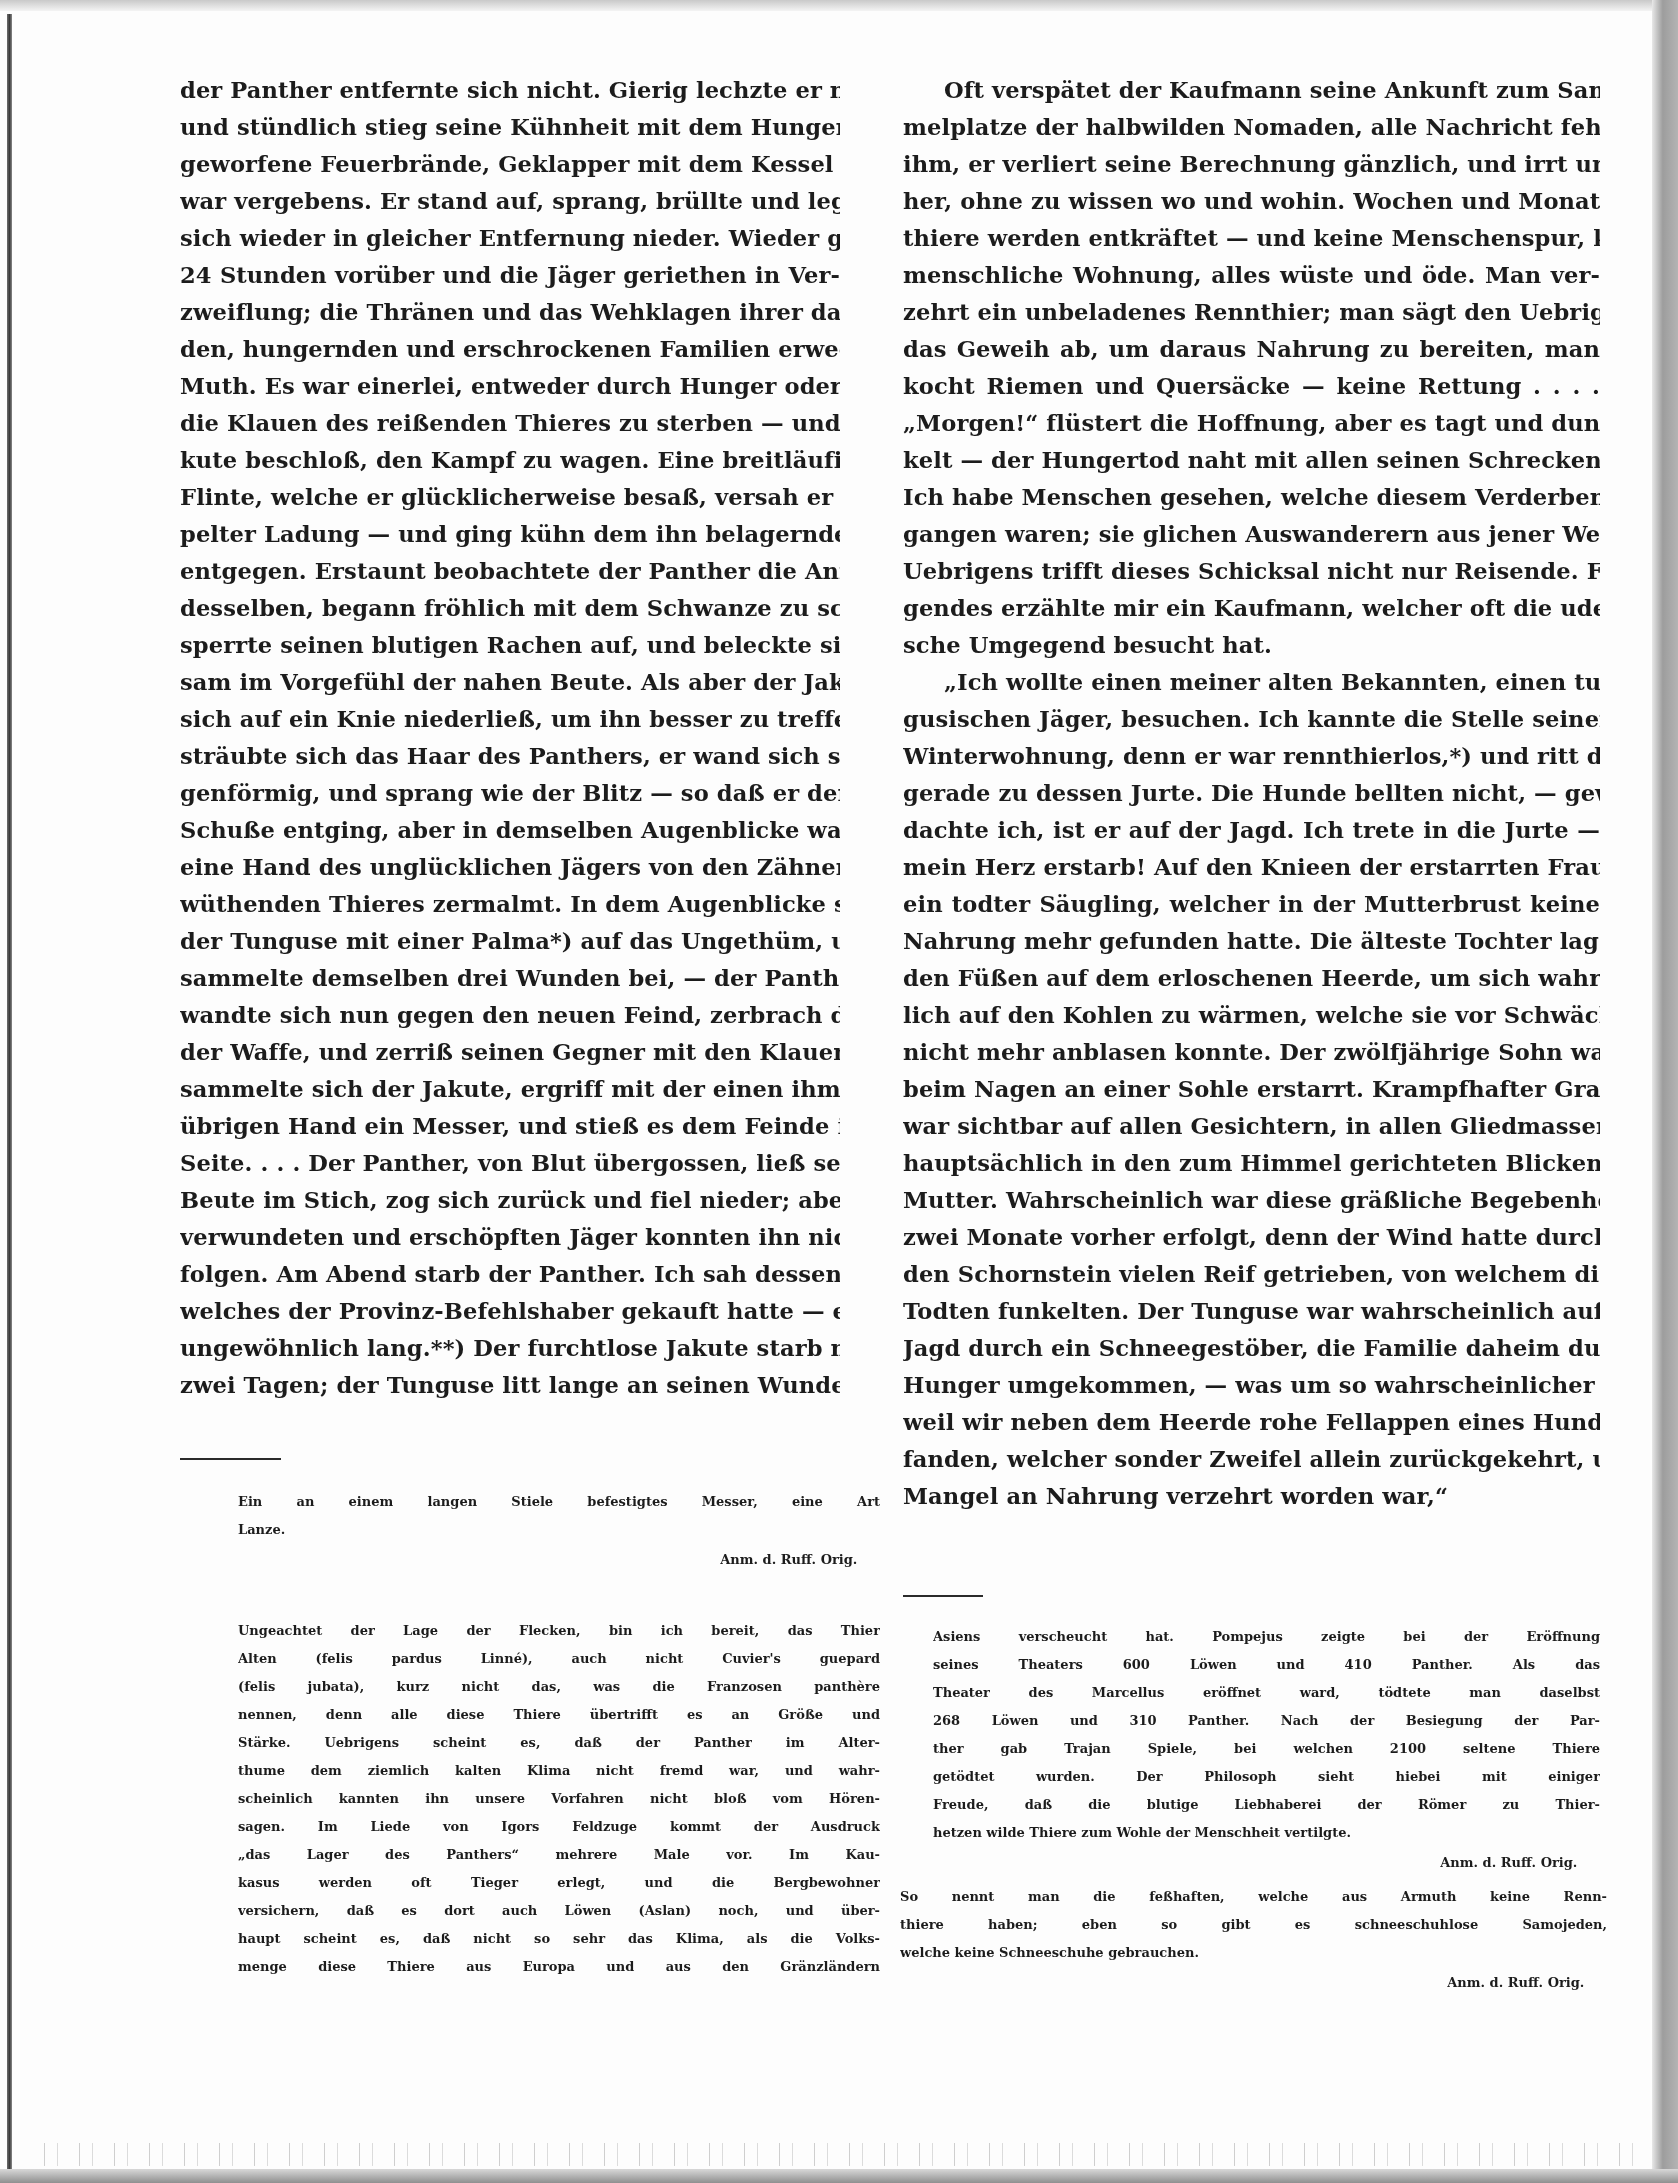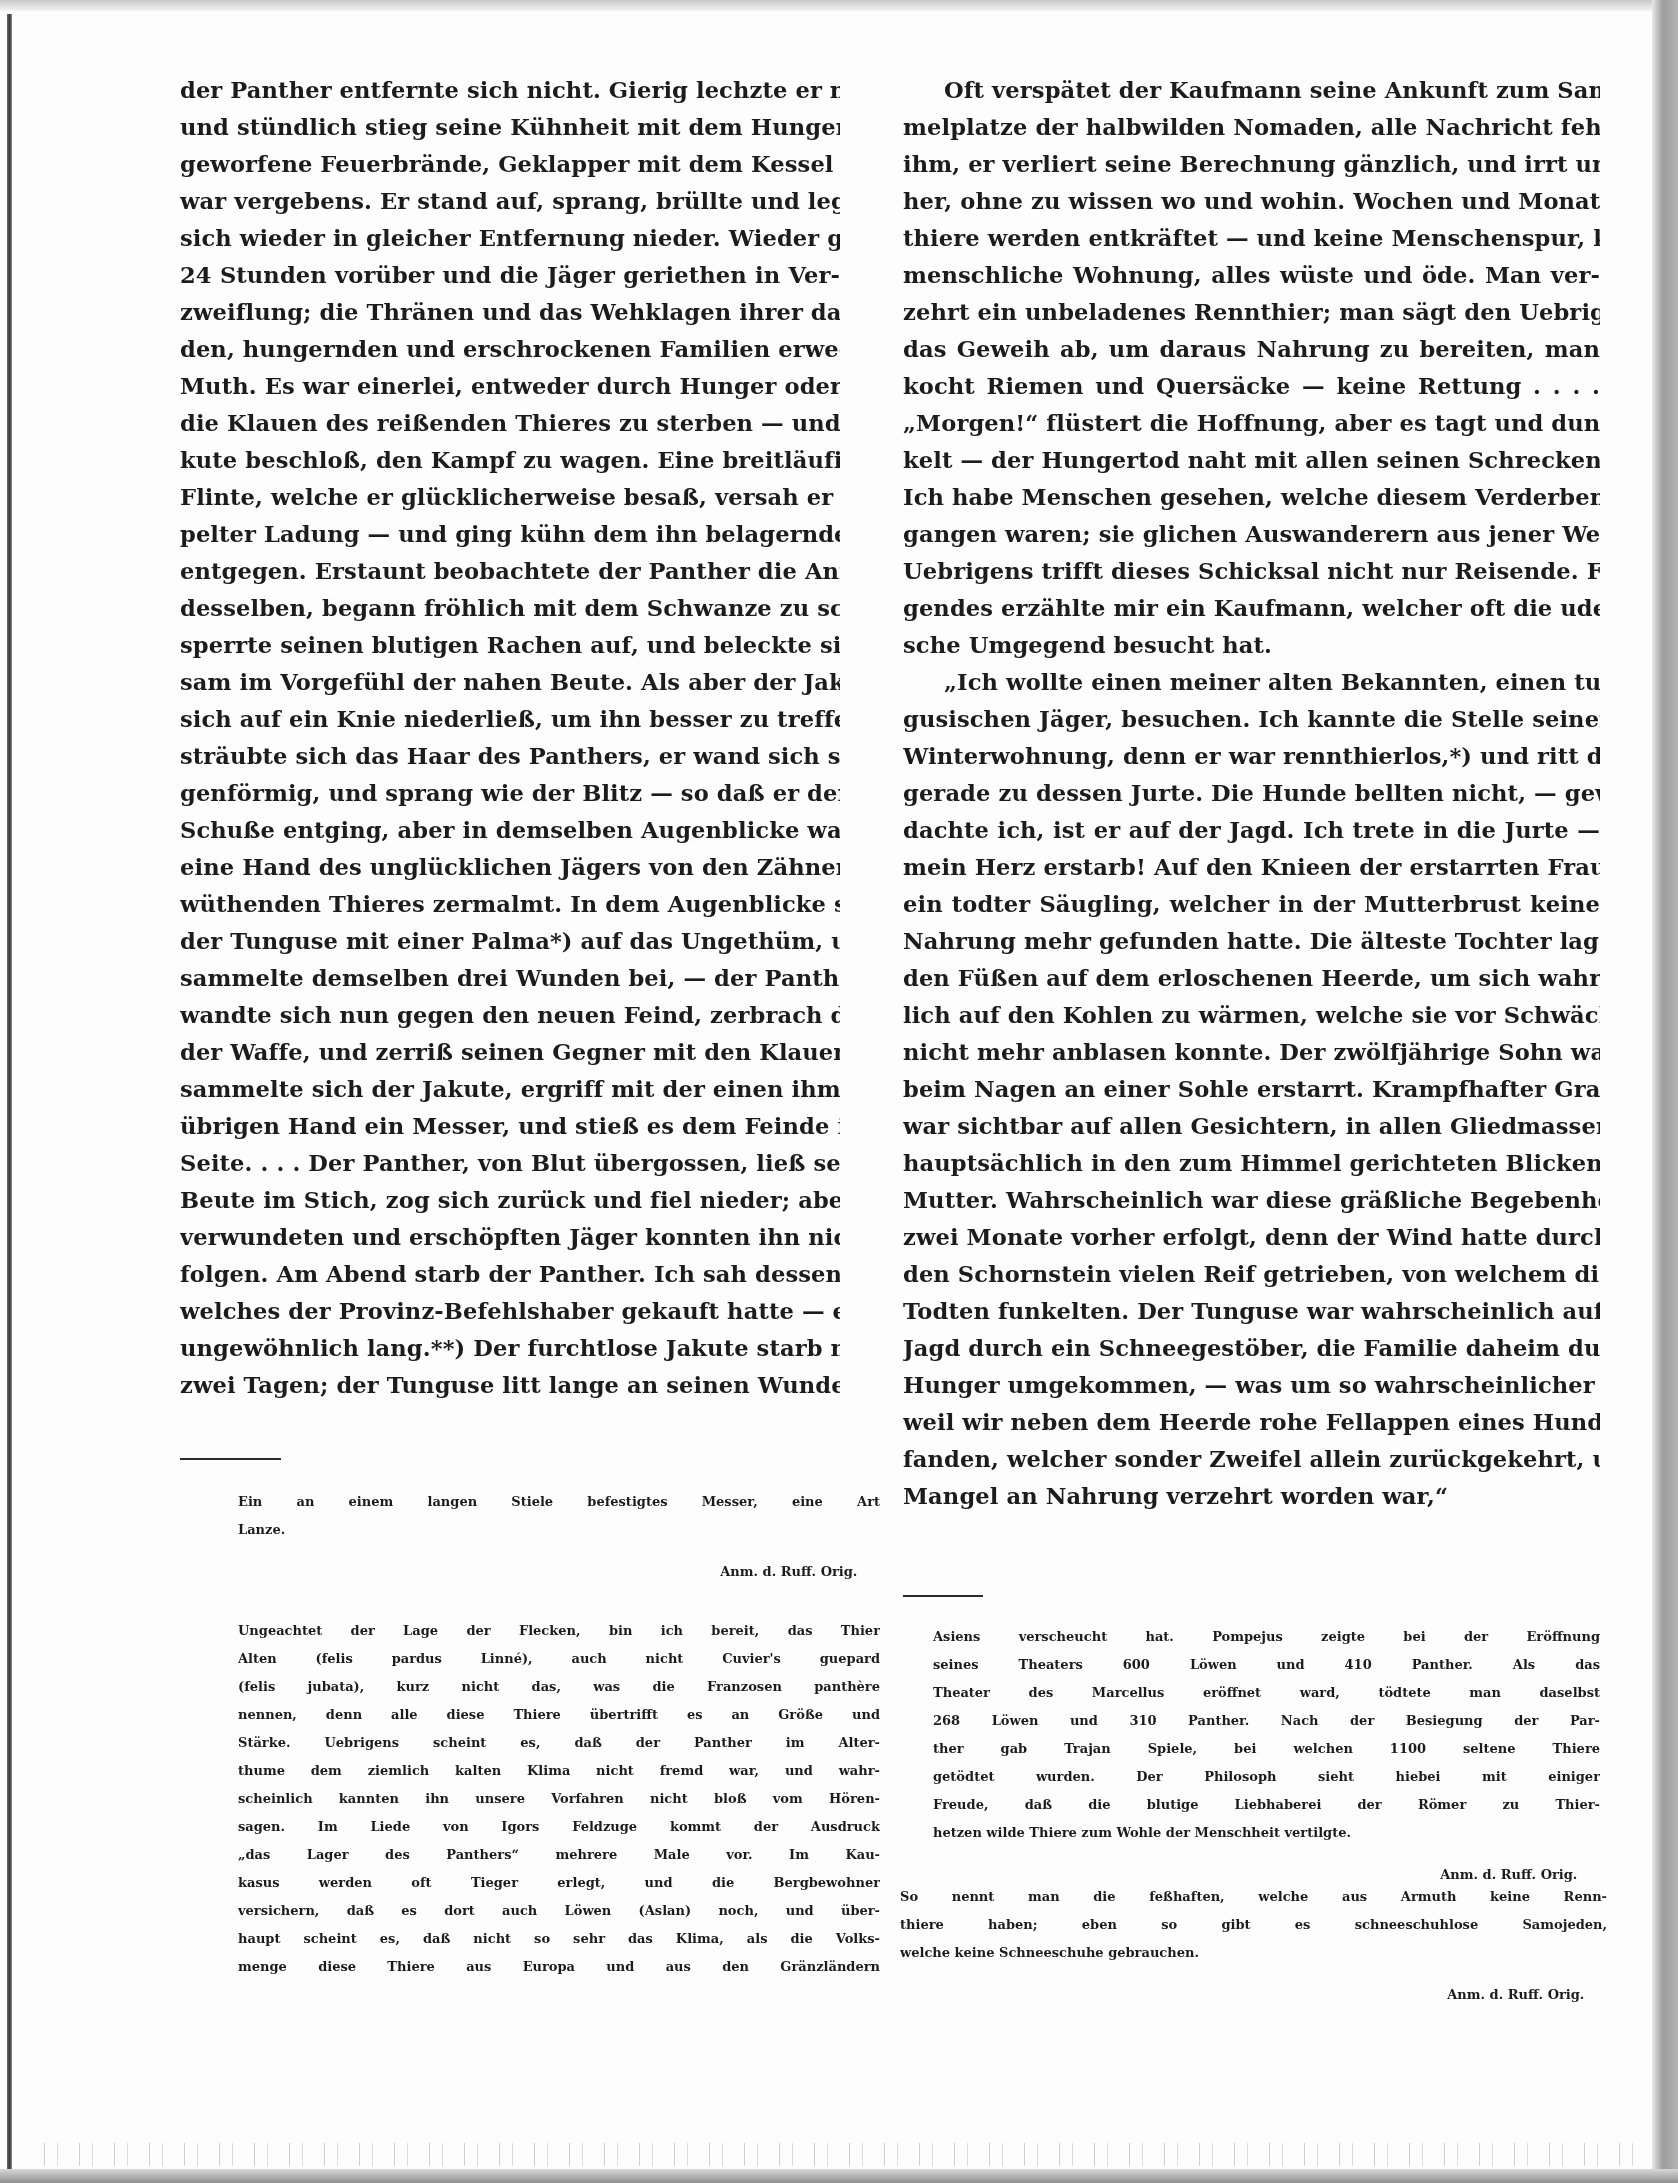--- a/index.html
+++ b/index.html
@@ -31,21 +31,21 @@
   .body-text .line.last { text-align-last: left; }
   .indent { padding-left: 41px; }
 
   .sep { height: 2.3px; background: #2b2b2b; width: 101px; margin: 0; }
   .sep-left { position: absolute; left: 180px; top: 1458px; }
   .sep-right { position: absolute; left: 903px; top: 1595px; width: 80px; }
 
   .fn { position: absolute; font-size: 13px; line-height: 28px; font-weight: bold; }
   .fn .line { display: block; white-space: nowrap; text-align-last: justify; overflow: hidden; height: 28px; }
   .fn .line.last { text-align-last: left; }
-  .fn .sig { display: block; text-align: right; height: 31px; line-height: 31px; padding-right: 22.6px; margin-top: 12px; }
+  .fn .sig { display: block; text-align: right; height: 31px; line-height: 31px; padding-right: 22.6px; }
 
   .fn-left-1 { left: 198px; top: 1488px; width: 642px; }
   .fn-left-2 { left: 198px; top: 1578px; width: 642px; margin-top: 39px; }
   .fn-right-1 { left: 933px; top: 1623px; width: 667px; }
   .fn-right-2 { left: 860px; top: 1883px; width: 707px; }
   .hang { padding-left: 40px; }
 </style>
 </head>
 <body>
 
@@ -158,21 +158,21 @@
     <span class="line">fanden, welcher sonder Zweifel allein zurückgekehrt, und aus</span>
     <span class="line last">Mangel an Nahrung verzehrt worden war,“</span>
   </div>
 <div class="sep sep-right"></div>
 
 <div class="fn fn-right-1" id="fn-right-1">
     <span class="line">Asiens verscheucht hat. Pompejus zeigte bei der Eröffnung</span>
     <span class="line">seines Theaters 600 Löwen und 410 Panther. Als das</span>
     <span class="line">Theater des Marcellus eröffnet ward, tödtete man daselbst</span>
     <span class="line">268 Löwen und 310 Panther. Nach der Besiegung der Par-</span>
-    <span class="line">ther gab Trajan Spiele, bei welchen 1100 seltene Thiere</span>
+    <span class="line">ther gab Trajan Spiele, bei welchen 2100 seltene Thiere</span>
     <span class="line">getödtet wurden. Der Philosoph sieht hiebei mit einiger</span>
     <span class="line">Freude, daß die blutige Liebhaberei der Römer zu Thier-</span>
     <span class="line last">hetzen wilde Thiere zum Wohle der Menschheit vertilgte.</span>
     <span class="sig">Anm. d. Ruff. Orig.</span>
   </div>
 
 <div class="fn fn-right-2 hang" id="fn-right-2">
   <span class="line"><span>So nennt man die feßhaften, welche aus Armuth keine Renn-</span></span>
 <span class="line">thiere haben; eben so gibt es schneeschuhlose Samojeden,</span>
     <span class="line last">welche keine Schneeschuhe gebrauchen.</span>

